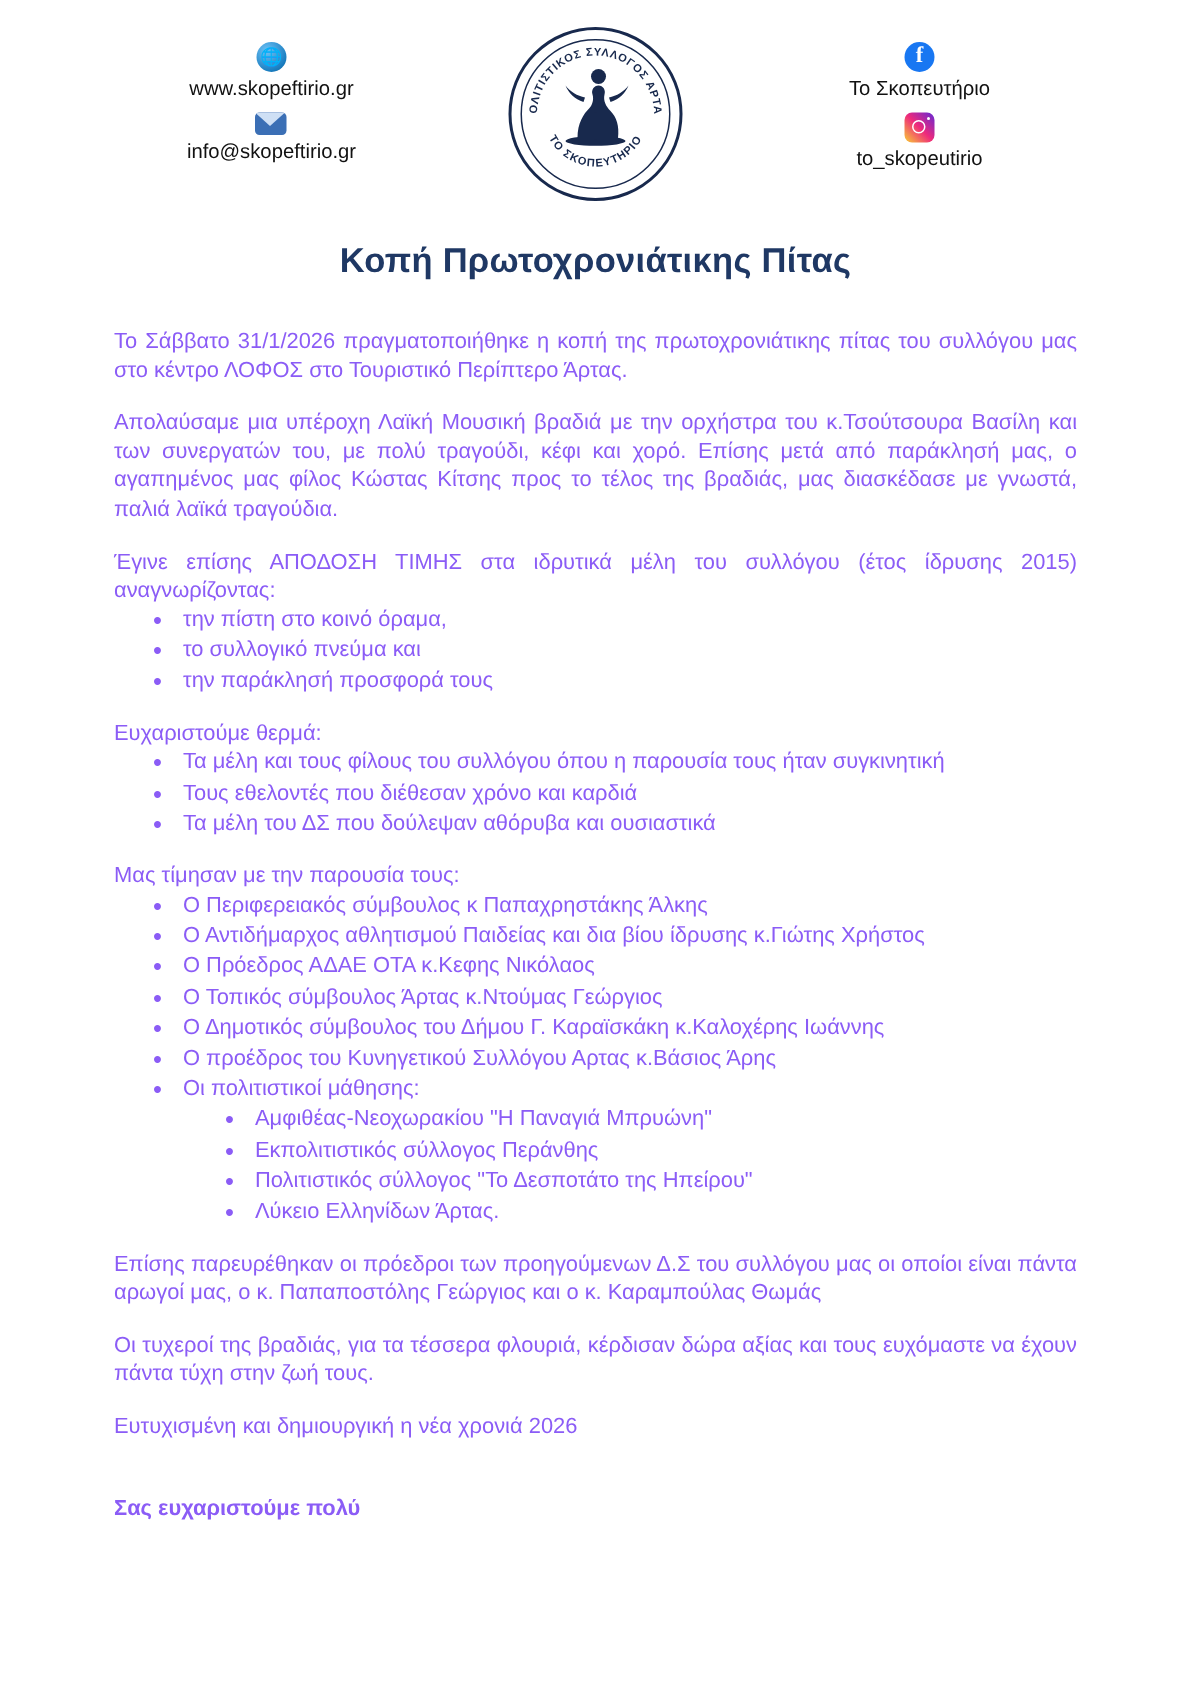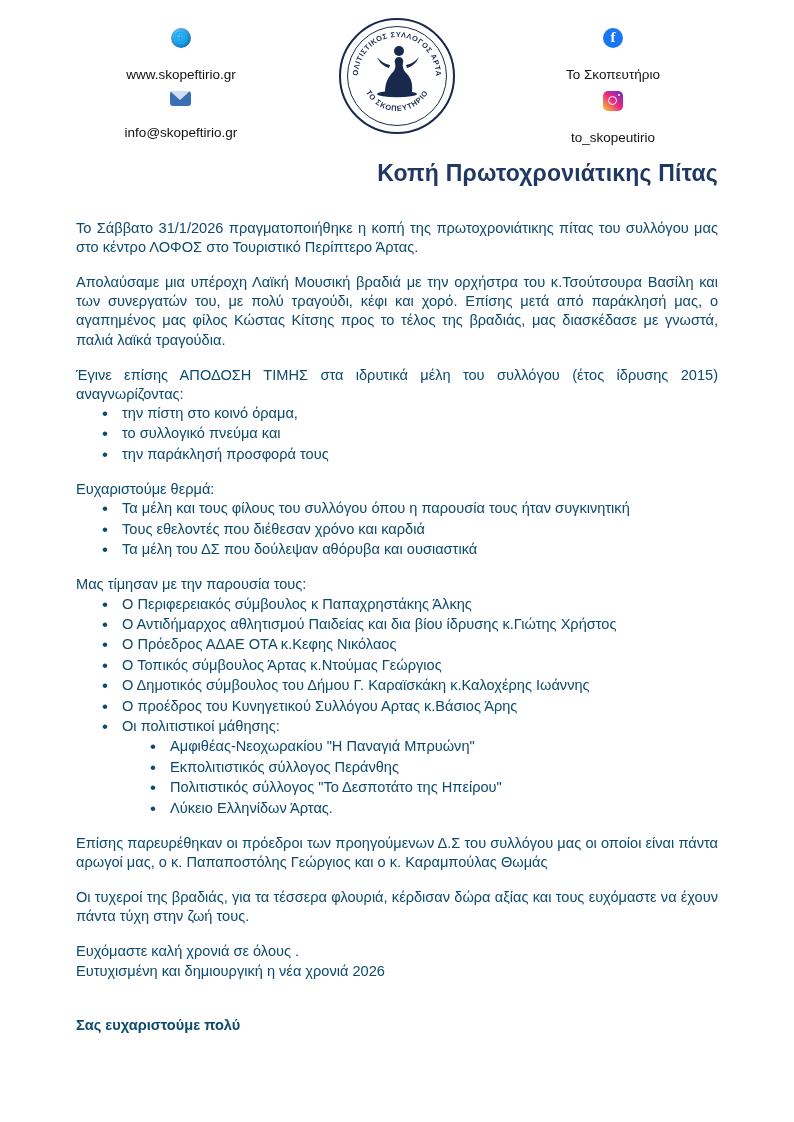--- a/index.html
+++ b/index.html
@@ -40,21 +40,21 @@
   .hdr-row {
     display: flex;
     flex-direction: column;
     align-items: center;
     margin-bottom: 8px;
   }
   .hdr-text {
     font-size: 13.5px;
     color: #111;
     line-height: 1.2;
-    margin-top: 19px;
+    margin-top: 3px;
   }
   .icon-circle {
     width: 20px;
     height: 20px;
     border-radius: 50%;
     display: flex;
     align-items: center;
     justify-content: center;
     font-size: 12px;
     color: #fff;
@@ -140,34 +140,34 @@
     position: absolute;
     left: 6px; top: 6px;
     right: 6px; bottom: 6px;
     border-radius: 50%;
     border: 1.2px solid #18294d;
   }
   .logo svg { position: absolute; left: 0; top: 0; }
 
   
   .doc-title {
-    text-align: right;
+    text-align: center;
     font-size: 23px;
     font-weight: bold;
     color: #1F3864;
     margin-top: 30px;
     letter-spacing: 0.2px;
   }
 
   
   .body-text {
     margin-top: 32px;
     font-size: 14.6px;
     line-height: 1.31;
-    color: #0c4a6e;
+    color: #8b5cf6;
     text-align: justify;
   }
   .para {
     margin: 0 0 16px 0;
     text-align: justify;
   }
   .para.tight { margin-bottom: 0; }
   ul.lvl1 {
     margin: 0 0 16px 0;
     padding-left: 46px;
@@ -303,21 +303,20 @@
         <li>Εκπολιτιστικός σύλλογος Περάνθης</li>
         <li>Πολιτιστικός σύλλογος "Το Δεσποτάτο της Ηπείρου"</li>
         <li>Λύκειο Ελληνίδων Άρτας.</li>
       </ul>
     </ul>
 
     <p class="para" style="margin-top:16px;">Επίσης παρευρέθηκαν οι πρόεδροι των προηγούμενων Δ.Σ του συλλόγου μας οι οποίοι είναι πάντα αρωγοί μας, ο κ. Παπαποστόλης Γεώργιος και ο κ. Καραμπούλας Θωμάς</p>
 
     <p class="para">Οι τυχεροί της βραδιάς, για τα τέσσερα φλουριά, κέρδισαν δώρα αξίας και τους ευχόμαστε να έχουν πάντα τύχη στην ζωή τους.</p>
 
-    <p class="para tight">Ευχόμαστε καλή χρονιά σε όλους .</p>
     <p class="para">Ευτυχισμένη και δημιουργική η νέα χρονιά 2026</p>
 
     <div class="closing">
       <div>Σας ευχαριστούμε πολύ</div>
     </div>
 
   </div>
 </div>
 
 </body></html>

